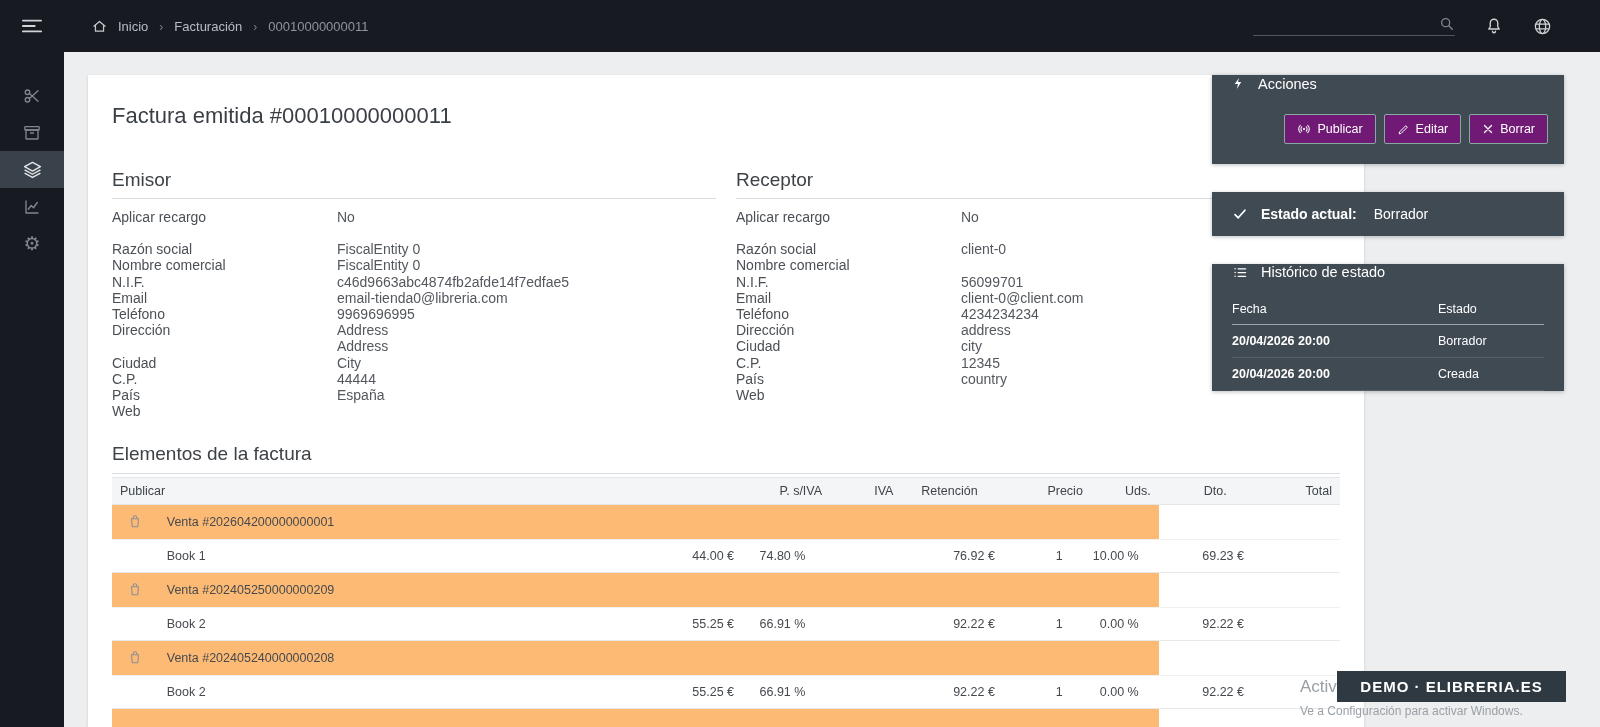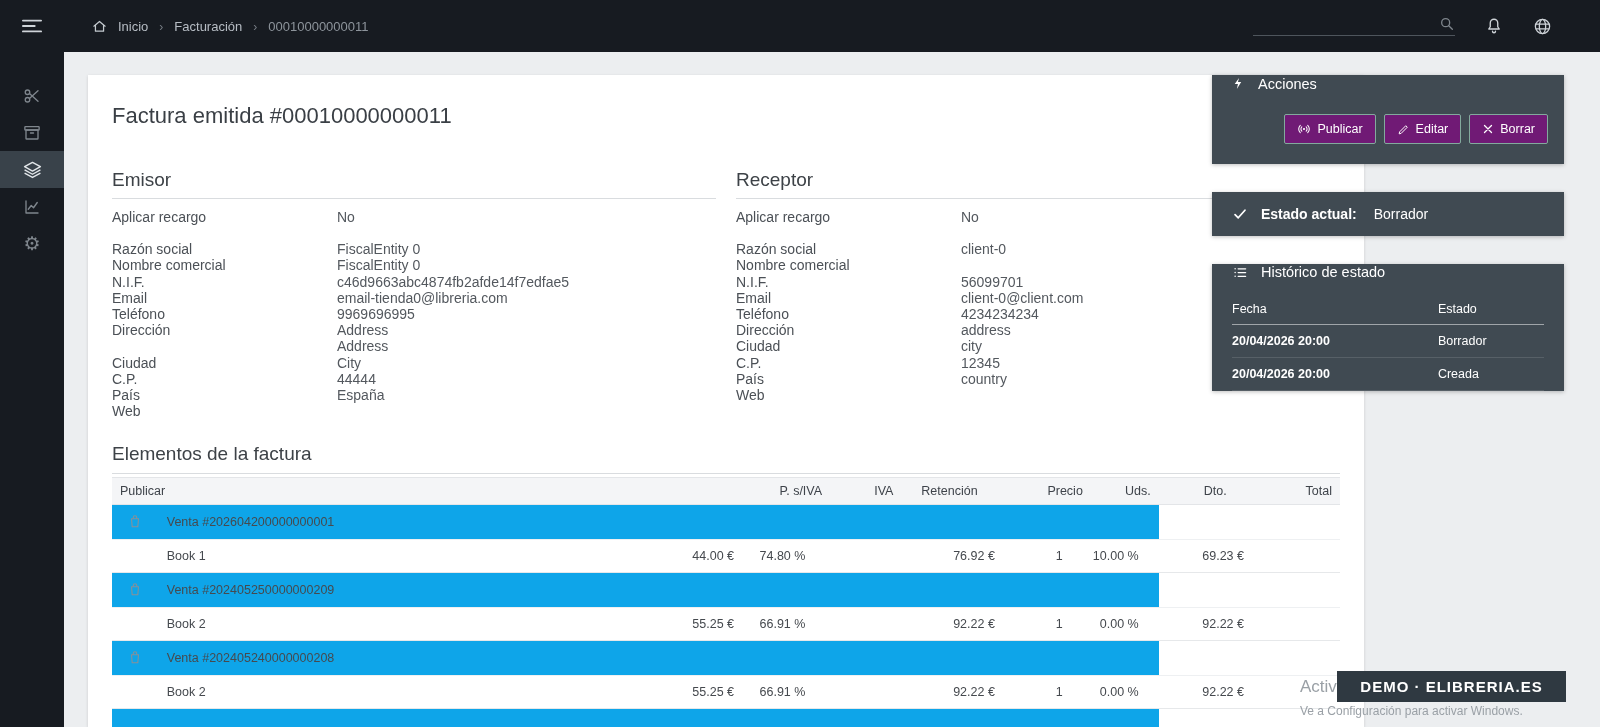--- a/index.html
+++ b/index.html
@@ -38,21 +38,21 @@
   .frow .flabel { width:225px; flex:0 0 225px; }
   .frow .fvalue { flex:1; color:#53585e; }
   .frow.gap-after { margin-bottom:16px; }
 
   .elements-heading { margin-top:24px; font-size:19px; font-weight:400; color:#3d4247; padding-bottom:8px; border-bottom:1px solid #d9dcdf; }
 
   table.items { width:100%; border-collapse:collapse; table-layout:fixed; font-size:12.5px; color:#45494e; margin-top:3px; }
   table.items th { background:#f4f5f7; font-weight:400; color:#3e434a; text-align:right; padding:6px 8px; border-top:1px solid #e3e5e8; border-bottom:1px solid #e3e5e8; white-space:nowrap; }
   table.items th.h-concepto { text-align:left; }
   table.items td { white-space:nowrap; }
-  tr.group td { background:#0ea5e9; border-top:1px solid #e6e8ea; }
+  tr.group td { background:#fdba74; border-top:1px solid #e6e8ea; }
   tr.group td.g-plain { background:#fff; }
   td.g-icon { text-align:center; color:#8a9096; padding:8px 0 7px; }
   td.g-title { padding:9px 8px; color:#464a4f; }
   tr.item td { border-top:1px solid #eef0f2; padding:9px 8px; }
   tr.item td.num { text-align:right; }
   tr.item td.num .shift { display:inline-block; transform:translateX(-88px); }
 
   
   .rightcol { position:absolute; left:1212px; top:75px; width:352px; z-index:2; }
   .panel { background:#404a52; color:#fff; box-shadow:0 1px 4px rgba(0,0,0,.25); margin-bottom:28px; }

